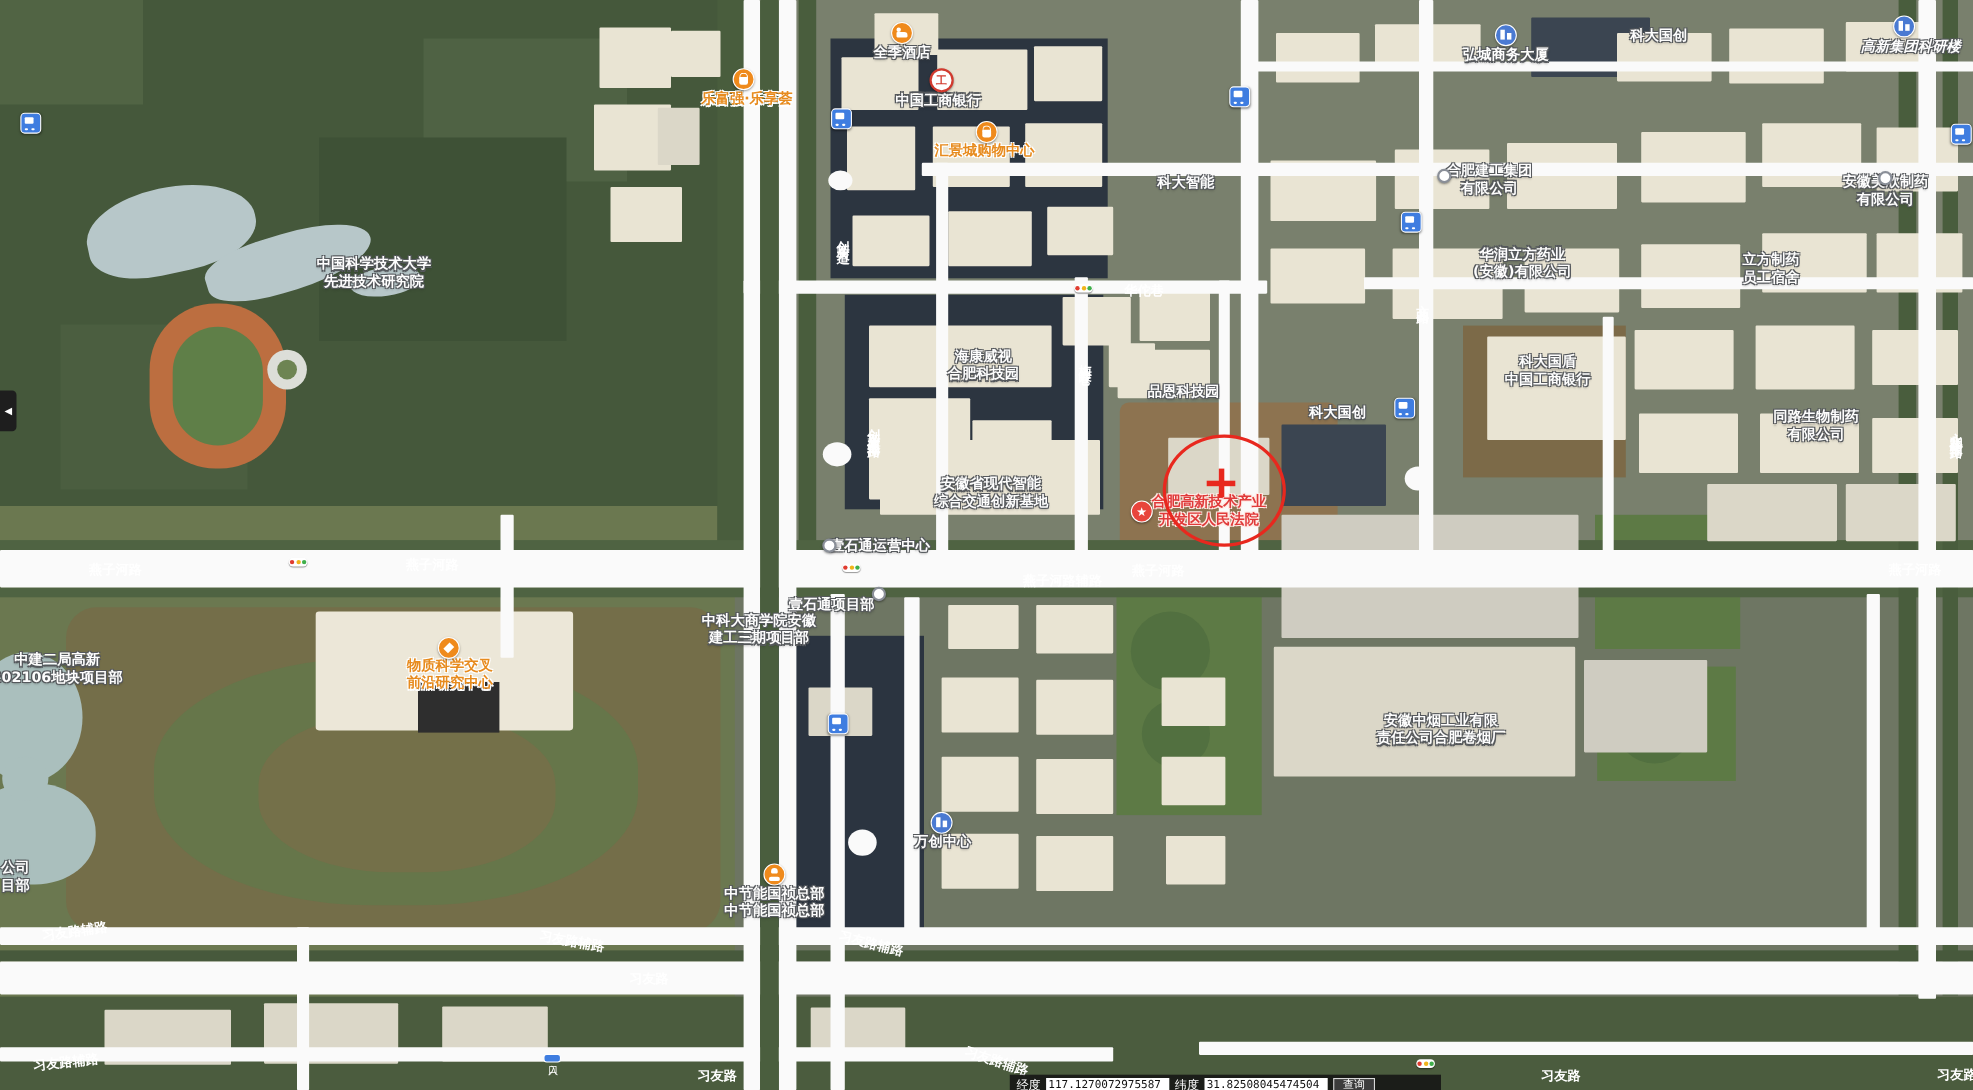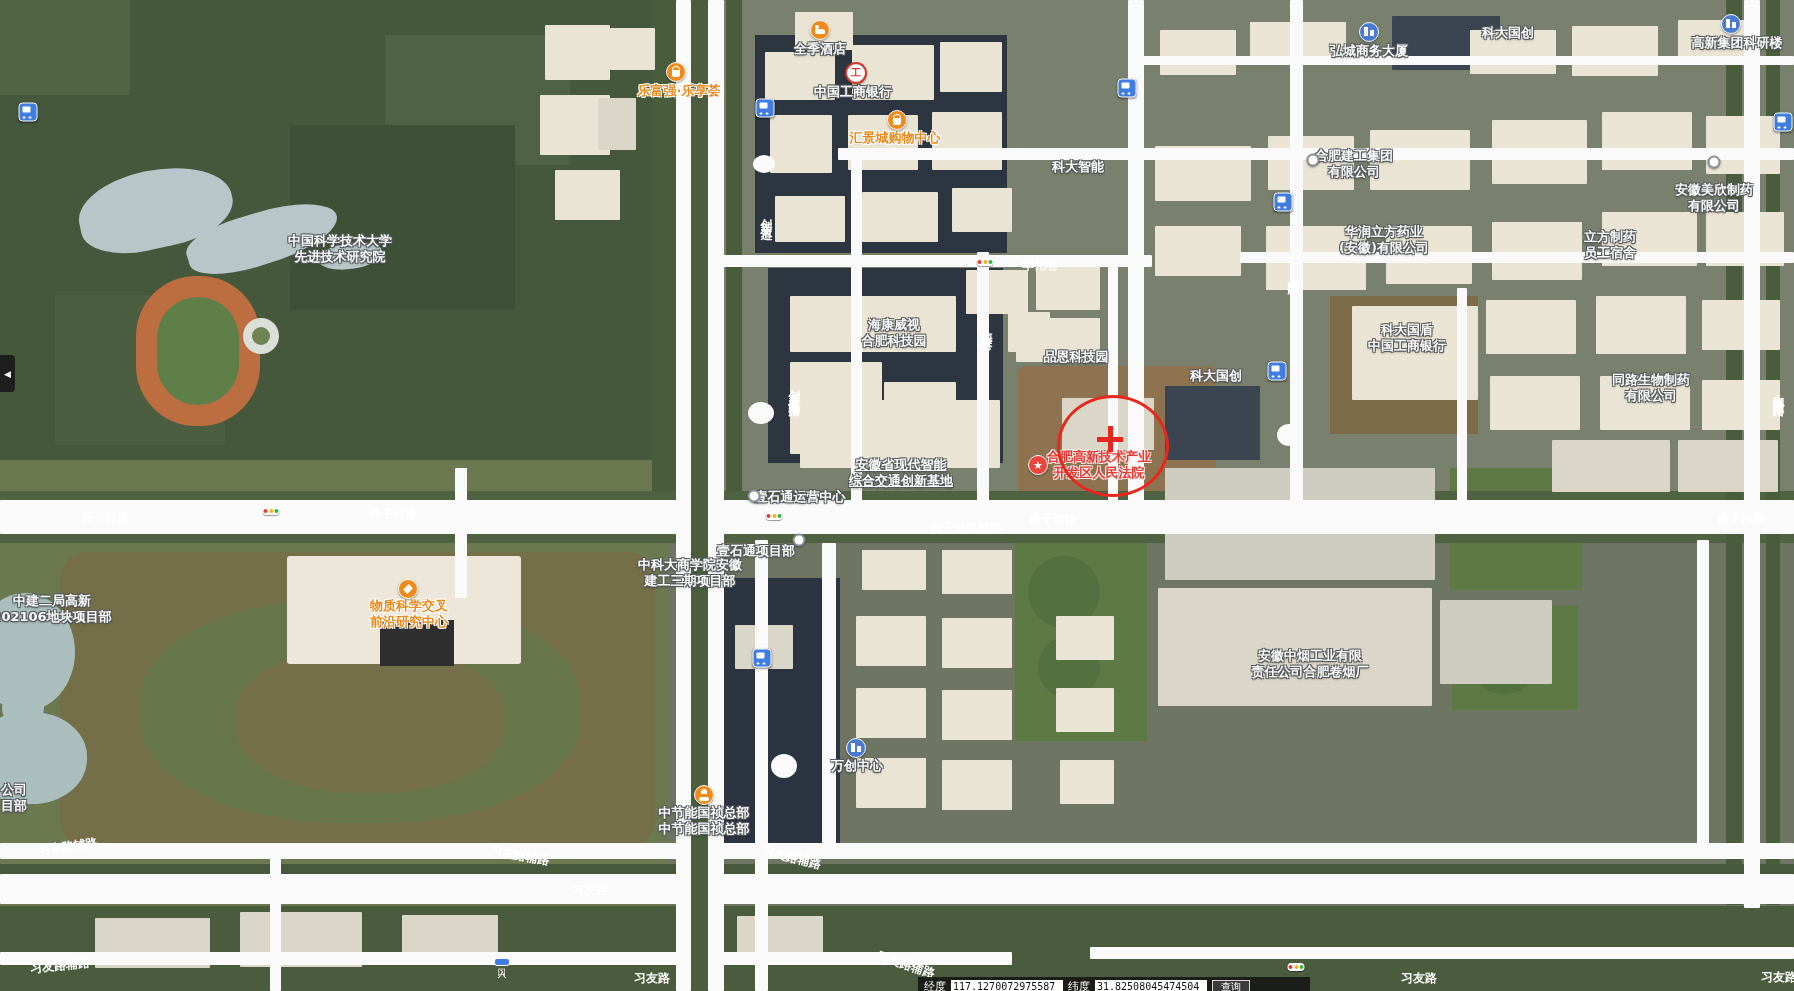--- a/index.html
+++ b/index.html
@@ -233,38 +233,38 @@
       <div class="map-label" style="left: 1078px; top: 167px;">
         <div>科大智能</div>
       </div>
       <div class="map-label" style="left: 1508px; top: 33px;">
         <div>科大国创</div>
       </div>
       <div class="map-label" style="left: 1369px; top: 51px;">
         <div>弘城商务大厦</div>
       </div>
       <div class="poi-icon icon-building" style="left: 1369px; top: 32px;"></div>
-      <div class="map-label" style="left: 1737px; top: 43px;">
+      <div class="map-label" style="left: 1737px; top: 43px; font-style: italic;">
         <div>高新集团科研楼</div>
       </div>
       <div class="poi-icon icon-building" style="left: 1731px; top: 24px;"></div>
       <div class="map-label" style="left: 1354px; top: 164px;">
         <div>合肥建工集团</div>
         <div>有限公司</div>
       </div>
       <div class="poi-icon icon-dot" style="left: 1313px; top: 160px;"></div>
       <div class="map-label" style="left: 1384px; top: 240px;">
         <div>华润立方药业</div>
         <div>(安徽)有限公司</div>
       </div>
       <div class="map-label" style="left: 1610px; top: 245px;">
         <div>立方制药</div>
         <div>员工宿舍</div>
       </div>
-      <div class="map-label" style="left: 1714px; top: 198px;">
+      <div class="map-label" style="left: 1714px; top: 174px;">
         <div>安徽美欣制药</div>
         <div>有限公司</div>
       </div>
       <div class="poi-icon icon-dot" style="left: 1714px; top: 162px;"></div>
       <div class="map-label" style="left: 894px; top: 333px;">
         <div>海康威视</div>
         <div>合肥科技园</div>
       </div>
       <div class="map-label" style="left: 1076px; top: 357px;">
         <div>品恩科技园</div>
@@ -273,21 +273,21 @@
         <div>科大国创</div>
       </div>
       <div class="map-label" style="left: 1407px; top: 338px;">
         <div>科大国盾</div>
         <div>中国工商银行</div>
       </div>
       <div class="map-label" style="left: 1651px; top: 388px;">
         <div>同路生物制药</div>
         <div>有限公司</div>
       </div>
-      <div class="map-label" style="left: 901px; top: 473px; text-decoration: underline;">
+      <div class="map-label" style="left: 901px; top: 449px;">
         <div>安徽省现代智能</div>
         <div>综合交通创新基地</div>
       </div>
       <div class="map-label red" style="left: 1099px; top: 465px;">
         <div>合肥高新技术产业</div>
         <div>开发区人民法院</div>
       </div>
       <div class="poi-icon icon-star" style="left: 1038px; top: 465px;">★</div>
       <div class="map-label orange" style="left: 409px; top: 614px;">
         <div>物质科学交叉</div>

